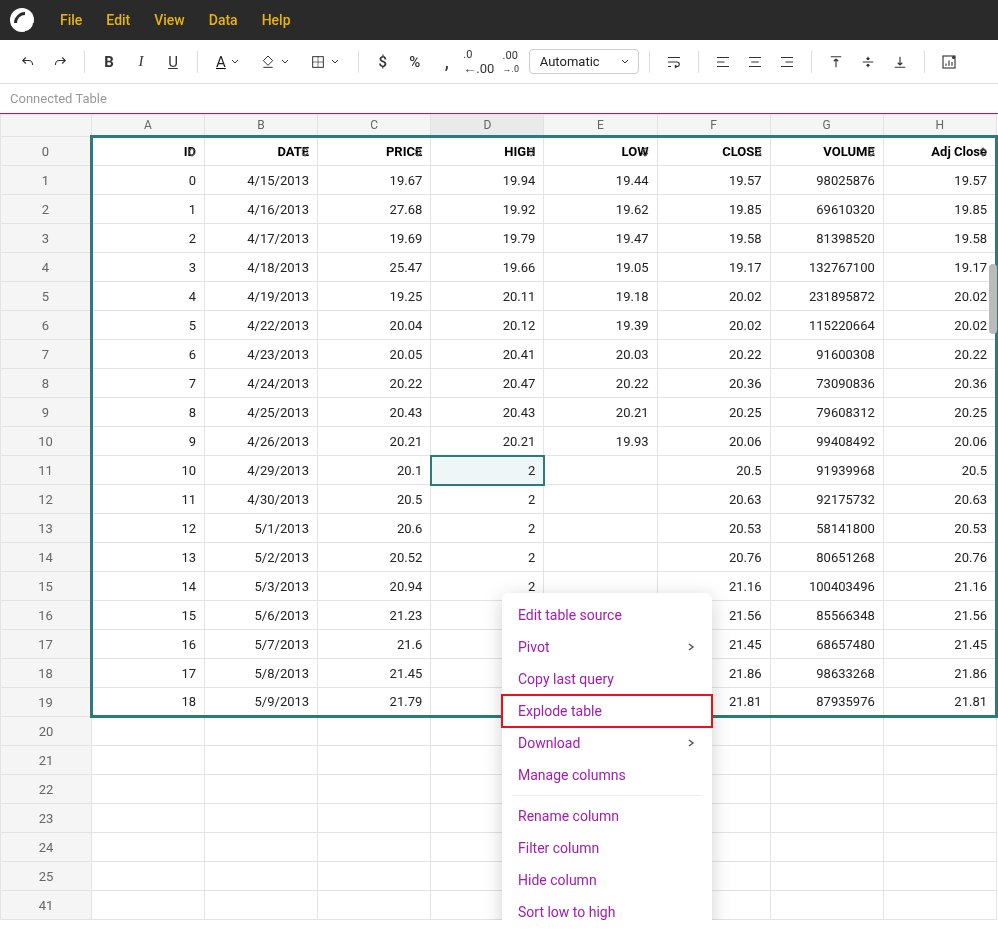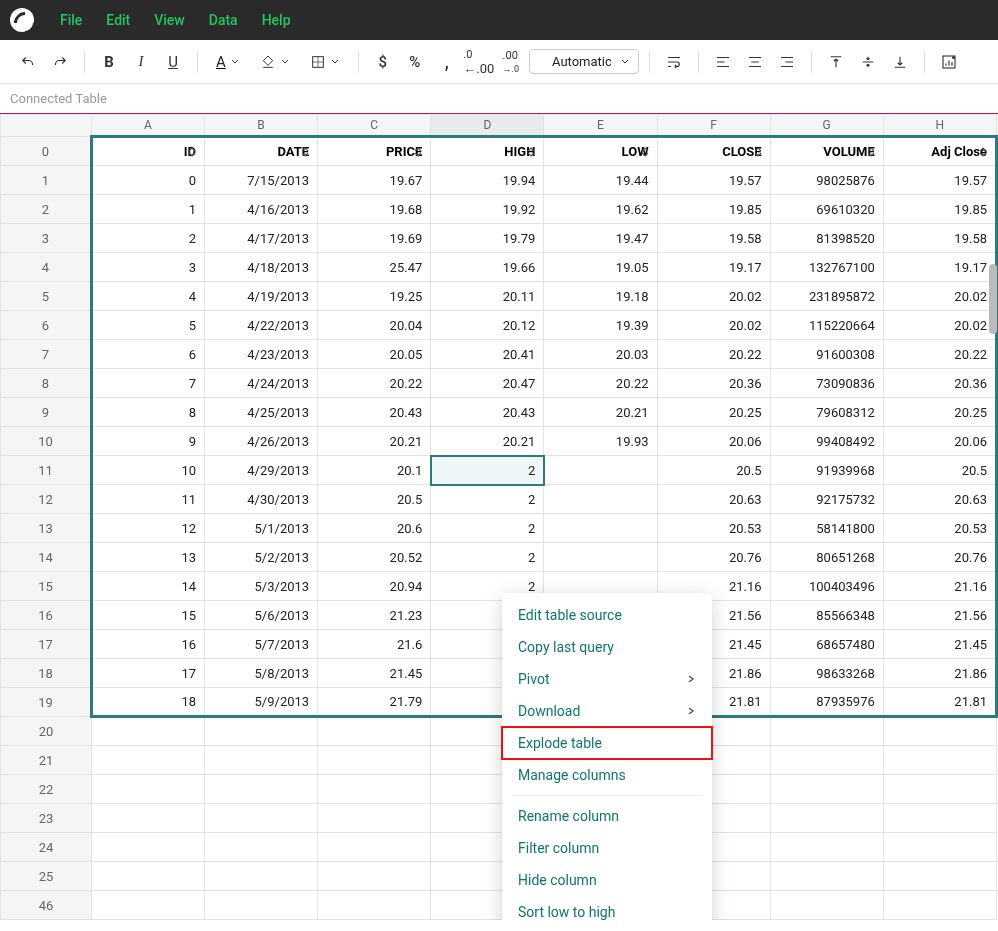--- a/index.html
+++ b/index.html
@@ -2,31 +2,31 @@
 <html><head>
 <meta charset="utf-8">
 <style>
 * { box-sizing: border-box; margin: 0; padding: 0; }
 body { font-family: -apple-system, BlinkMacSystemFont, "Segoe UI", Roboto, Arial, sans-serif; font-size: 13px; color: #222; background: #fff; width: 998px; overflow: hidden; }
 
 
 .menubar { background: #2a2a2a; height: 40px; display: flex; align-items: center; padding: 0 10px; gap: 6px; }
 .logo { width: 24px; height: 24px; background: #fff; border-radius: 50%; position: relative; margin-right: 8px; }
 .logo::before { content: ""; position: absolute; top: 4px; left: 4px; width: 16px; height: 16px; border: 3px solid #2a2a2a; border-radius: 50%; border-top-color: transparent; border-bottom-color: transparent; transform: rotate(45deg); }
-.menu-item { color: #22c55e; font-size: 14px; font-weight: 500; padding: 6px 12px; cursor: pointer; }
+.menu-item { color: #eab308; font-size: 14px; font-weight: 500; padding: 6px 12px; cursor: pointer; }
 
 
 .toolbar { height: 44px; border-bottom: 1px solid #ddd; display: flex; align-items: center; padding: 0 14px; gap: 4px; }
 .tbtn { width: 28px; height: 28px; display: flex; align-items: center; justify-content: center; cursor: pointer; border-radius: 3px; color: #333; }
 .tbtn svg { width: 18px; height: 18px; stroke: #333; fill: none; stroke-width: 1.5; }
 .tbtn .fillicon { fill: #333; stroke: none; }
 .tsep { width: 1px; height: 22px; background: #ddd; margin: 0 6px; }
 .dropdown-btn { padding: 4px 8px; display: flex; align-items: center; gap: 4px; cursor: pointer; }
 .chev { width: 10px; height: 10px; }
-.format-select { padding: 4px 26px 4px 10px; border: 1px solid #ccc; border-radius: 4px; font-size: 13px; background: #fff; min-width: 110px; position: relative; display: flex; align-items: center; justify-content: flex-end; cursor: pointer; }
+.format-select { padding: 4px 26px 4px 10px; border: 1px solid #ccc; border-radius: 4px; font-size: 13px; background: #fff; min-width: 110px; position: relative; display: flex; align-items: center; justify-content: flex-start; cursor: pointer; }
 .bold { font-weight: 700; font-size: 15px; }
 .italic { font-style: italic; font-family: Georgia, serif; font-size: 15px; }
 .underline { text-decoration: underline; font-size: 15px; }
 .txtbtn { font-size: 15px; font-weight: 500; }
 
 
 .formula-bar { height: 30px; border-bottom: 1px solid #be185d; display: flex; align-items: center; padding: 0 10px; color: #999; font-size: 13px; }
 
 
 .sheet-wrap { position: relative; }
@@ -44,21 +44,21 @@
 .data-left { border-left: 3px solid #2c7a7b !important; }
 .data-right { border-right: 3px solid #2c7a7b !important; }
 .data-top { border-top: 3px solid #2c7a7b !important; margin-left: 16px; }
 .data-bottom { border-bottom: 3px solid #2c7a7b !important; }
 
 
 .vscroll { position: absolute; right: 1px; top: 150px; width: 8px; height: 70px; background: #bbb; border-radius: 4px; }
 
 
 .ctx { position: absolute; left: 502px; top: 479px; width: 210px; background: #fff; border-radius: 6px; box-shadow: 0 4px 20px rgba(0,0,0,0.18); padding: 6px 0; z-index: 50; }
-.ctx-item { padding: 8px 16px; font-size: 14px; color: #0f766e; cursor: pointer; display: flex; align-items: center; justify-content: space-between; }
+.ctx-item { padding: 8px 16px; font-size: 14px; color: #a21caf; cursor: pointer; display: flex; align-items: center; justify-content: space-between; }
 .ctx-sep { height: 1px; background: #eee; margin: 4px 10px; }
 .ctx-highlight { outline: 2px solid #e11; outline-offset: -1px; }
 .ctx .sub { width: 10px; height: 10px; }
 
 .col-w-row { width: 44px; }
 .col-w { width: 112px; }
 </style>
 </head>
 <body>
 
@@ -232,33 +232,33 @@
           <td class="hdrcell data-top">VOLUME<svg class="sort" viewBox="0 0 12 12">
               <path d="M3 5l3-3 3 3M3 7l3 3 3-3" stroke="#555" fill="none" stroke-width="1.2"></path>
             </svg></td>
           <td class="hdrcell data-right data-top">Adj Close<svg class="sort" viewBox="0 0 12 12">
               <path d="M3 5l3-3 3 3M3 7l3 3 3-3" stroke="#555" fill="none" stroke-width="1.2"></path>
             </svg></td>
         </tr>
         <tr>
           <th class="rowhdr" colspan="2">1</th>
           <td class="data-left">0</td>
-          <td class="">7/15/2013</td>
+          <td class="">4/15/2013</td>
           <td class="">19.67</td>
           <td class="">19.94</td>
           <td class="">19.44</td>
           <td class="">19.57</td>
           <td class="">98025876</td>
           <td class="data-right">19.57</td>
         </tr>
         <tr>
           <th class="rowhdr" colspan="2">2</th>
           <td class="data-left">1</td>
           <td class="">4/16/2013</td>
-          <td class="">19.68</td>
+          <td class="">27.68</td>
           <td class="">19.92</td>
           <td class="">19.62</td>
           <td class="">19.85</td>
           <td class="">69610320</td>
           <td class="data-right">19.85</td>
         </tr>
         <tr>
           <th class="rowhdr" colspan="2">3</th>
           <td class="data-left">2</td>
           <td class="">4/17/2013</td>
@@ -505,56 +505,56 @@
           <td></td>
           <td></td>
           <td></td>
           <td></td>
           <td></td>
           <td></td>
           <td></td>
           <td></td>
         </tr>
         <tr>
-          <th class="rowhdr" colspan="2">46</th>
+          <th class="rowhdr" colspan="2">41</th>
           <td></td>
           <td></td>
           <td></td>
           <td></td>
           <td></td>
           <td></td>
           <td></td>
           <td></td>
         </tr>
       </tbody>
 </table>
 <div class="vscroll"></div>
 
 <div class="ctx" id="ctx">
       <div class="ctx-item">
         <span>Edit table source</span>
-      </div>
-      <div class="ctx-item">
-        <span>Copy last query</span>
       </div>
       <div class="ctx-item">
         <span>Pivot</span>
         <svg class="sub" viewBox="0 0 10 10">
           <path d="M3 2l4 3-4 3" stroke="#555" fill="none" stroke-width="1.4"></path>
         </svg>
       </div>
       <div class="ctx-item">
+        <span>Copy last query</span>
+      </div>
+      <div class="ctx-item ctx-highlight">
+        <span>Explode table</span>
+      </div>
+      <div class="ctx-item">
         <span>Download</span>
         <svg class="sub" viewBox="0 0 10 10">
           <path d="M3 2l4 3-4 3" stroke="#555" fill="none" stroke-width="1.4"></path>
         </svg>
       </div>
-      <div class="ctx-item ctx-highlight">
-        <span>Explode table</span>
-      </div>
       <div class="ctx-item">
         <span>Manage columns</span>
       </div>
       <div class="ctx-sep"></div>
       <div class="ctx-item">
         <span>Rename column</span>
       </div>
       <div class="ctx-item">
         <span>Filter column</span>
       </div>

